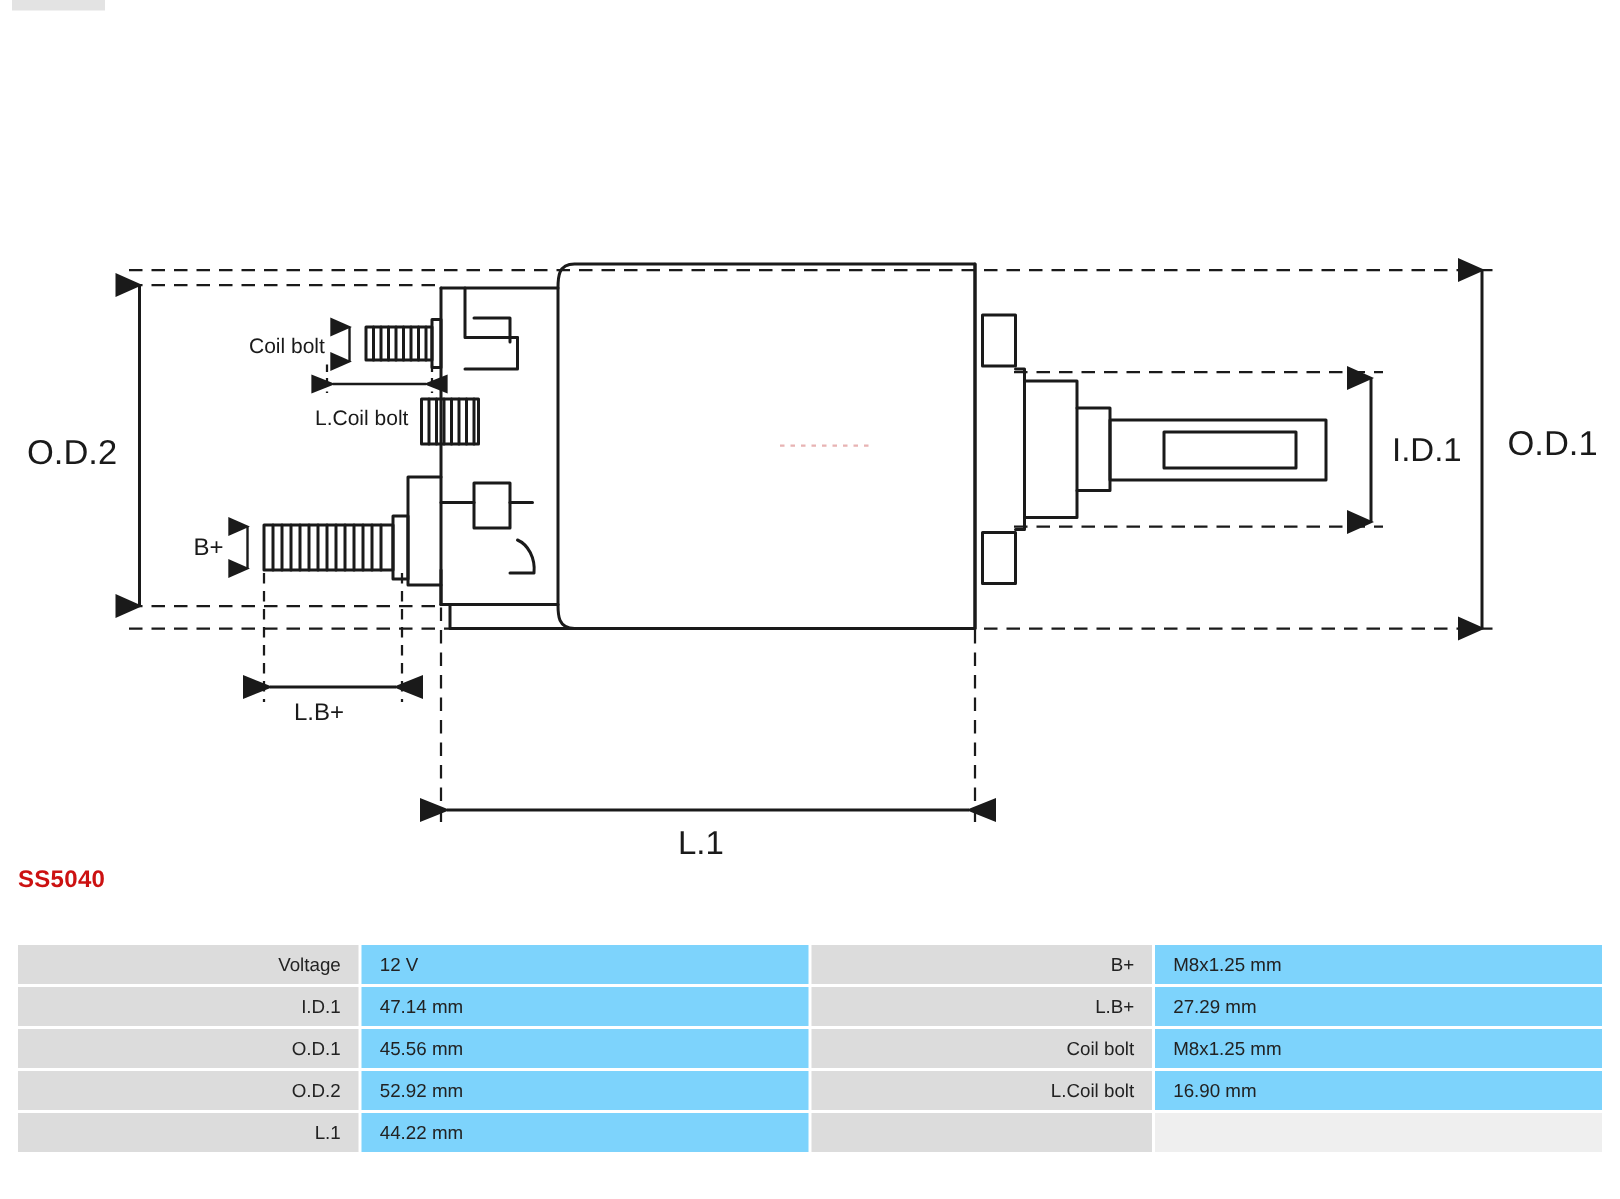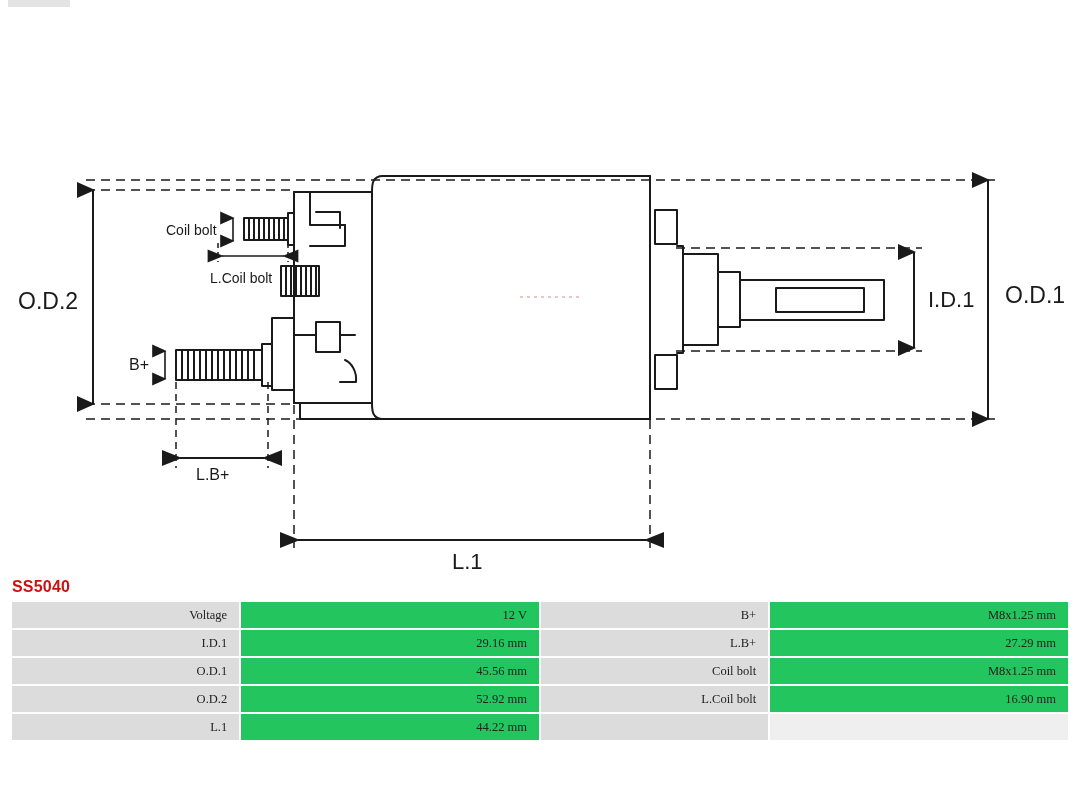--- a/index.html
+++ b/index.html
@@ -47,42 +47,41 @@
     top: 578px;
     font-size: 16px;
     font-weight: bold;
     color: #cc1111;
     letter-spacing: 0.2px;
   }
   
   .spec-table {
     position: absolute;
     left: 10px;
-    top: 600px;
+    top: 628px;
     width: 1060px;
     border-collapse: separate;
     border-spacing: 2px;
     font-size: 12.5px;
-    font-family: Liberation Serif, serif;
   }
   .spec-table td {
     height: 26px;
     padding: 0 12px;
     background: #dddddd;
     color: #222;
   }
   .spec-table td.label {
     width: 185px;
     text-align: right;
     background: #dcdcdc;
   }
   .spec-table td.value {
     width: 250px;
-    text-align: right;
-    background: #22c55e;
+    text-align: left;
+    background: #7dd3fc;
   }
   .spec-table td.empty-label,
   .spec-table td.empty-value {
     background: #dcdcdc;
   }
   .spec-table td.empty-value {
     background: #efefef;
   }
 </style>
 </head>
@@ -227,21 +226,21 @@
   <table class="spec-table">
     <tbody>
       <tr>
         <td class="label">Voltage</td>
         <td class="value">12 V</td>
         <td class="label">B+</td>
         <td class="value">M8x1.25 mm</td>
       </tr>
       <tr>
         <td class="label">I.D.1</td>
-        <td class="value">29.16 mm</td>
+        <td class="value">47.14 mm</td>
         <td class="label">L.B+</td>
         <td class="value">27.29 mm</td>
       </tr>
       <tr>
         <td class="label">O.D.1</td>
         <td class="value">45.56 mm</td>
         <td class="label">Coil bolt</td>
         <td class="value">M8x1.25 mm</td>
       </tr>
       <tr>

